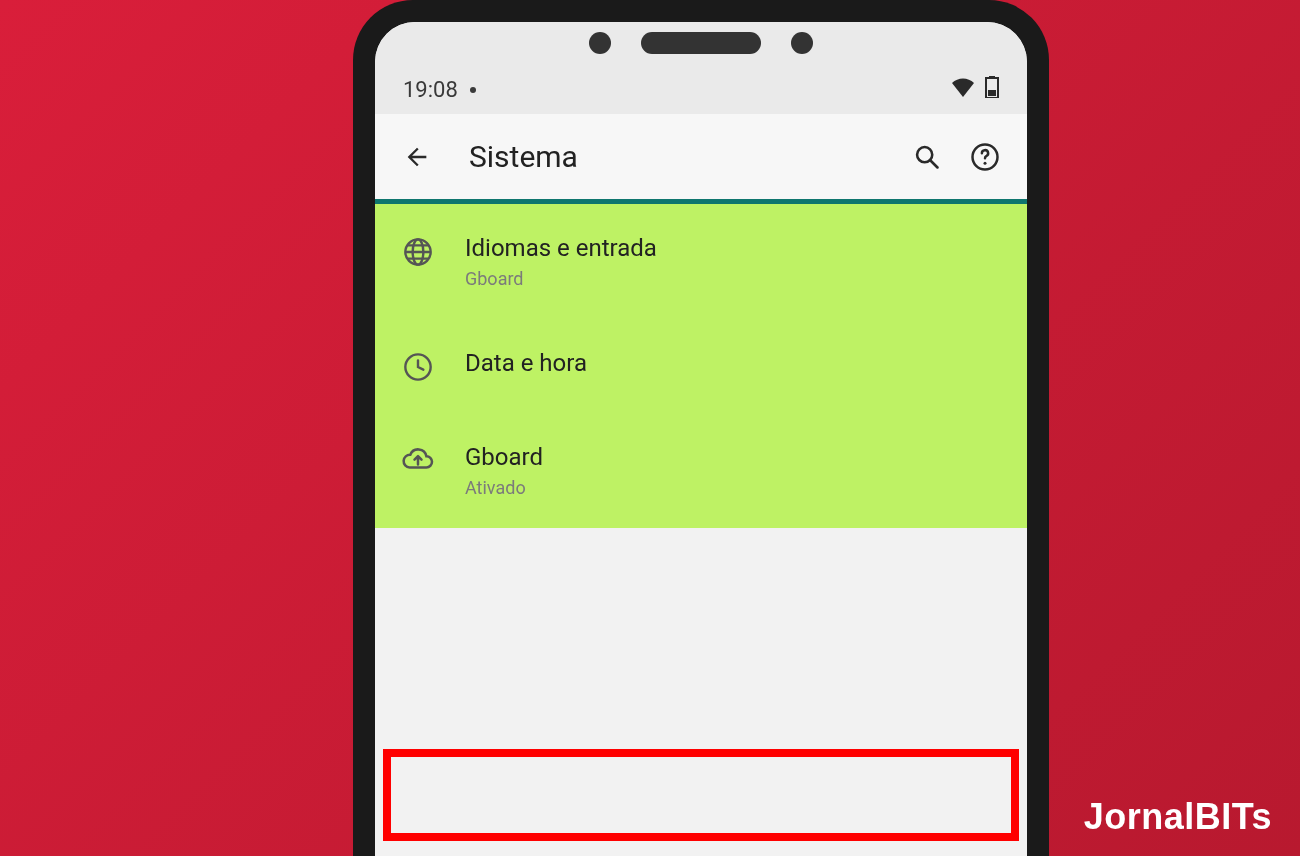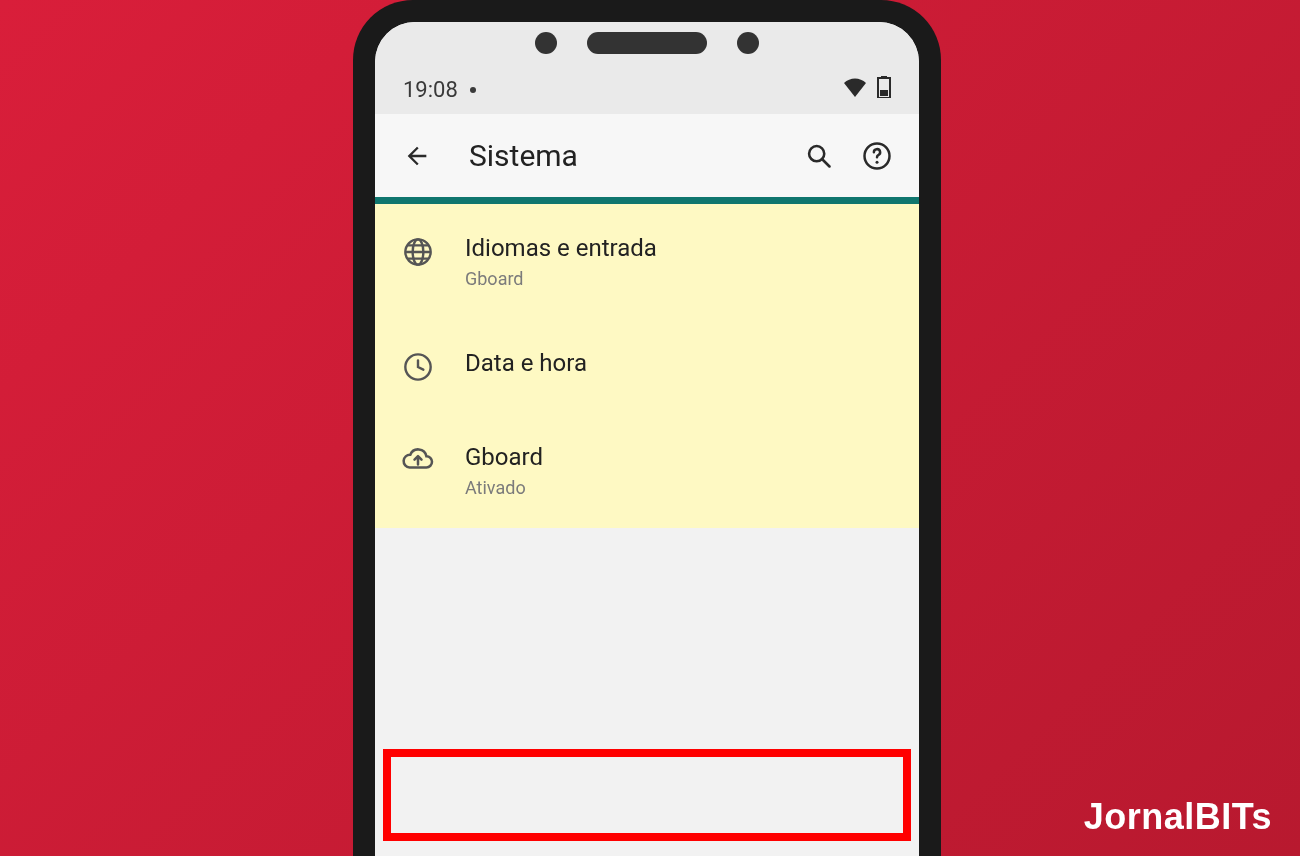--- a/index.html
+++ b/index.html
@@ -8,21 +8,21 @@
     height: 856px;
     background: linear-gradient(135deg, #d91e3a 0%, #b8192f 100%);
     font-family: Roboto, Arial, sans-serif;
     position: relative;
     overflow: hidden;
   }
   .phone-frame {
     position: absolute;
     left: 353px;
     top: 0;
-    width: 588px;
+    width: 696px;
     height: 856px;
     background: #1a1a1a;
     border-radius: 60px 60px 0 0;
     padding: 22px;
     padding-bottom: 0;
   }
   .phone-screen {
     width: 100%;
     height: 100%;
     background: #f2f2f2;
@@ -52,36 +52,36 @@
   }
   .status-left { display: flex; align-items: center; gap: 12px; color: #3a3a3a; font-size: 22px; }
   .status-dot { width: 6px; height: 6px; background: #3a3a3a; border-radius: 50%; display: inline-block; }
   .status-right { display: flex; align-items: center; gap: 10px; }
   .app-bar {
     height: 90px;
     display: flex;
     align-items: center;
     padding: 0 18px;
     background: #f7f7f7;
-    border-bottom: 7px solid #0f766e;
+    border-bottom: 5px solid #0f766e;
     gap: 10px;
   }
   .app-bar .title {
     font-size: 30px;
     color: #222;
     flex: 1;
     padding-left: 18px;
   }
   .icon-btn {
     width: 48px; height: 48px;
     display: flex; align-items: center; justify-content: center;
     cursor: pointer;
   }
   .list {
-    background: #fef9c3;
+    background: #bef264;
   }
   .list-item {
     display: flex;
     align-items: flex-start;
     padding: 30px 24px;
     gap: 28px;
     cursor: pointer;
   }
   .list-item .icon-slot {
     width: 38px;

